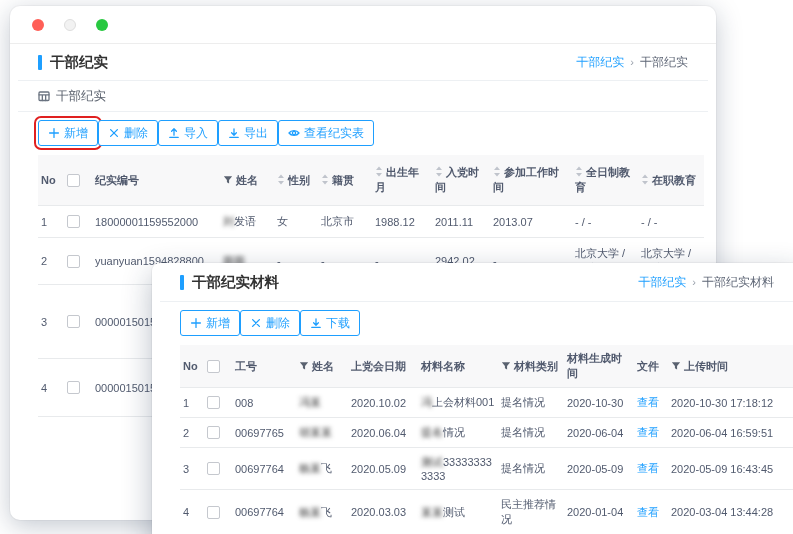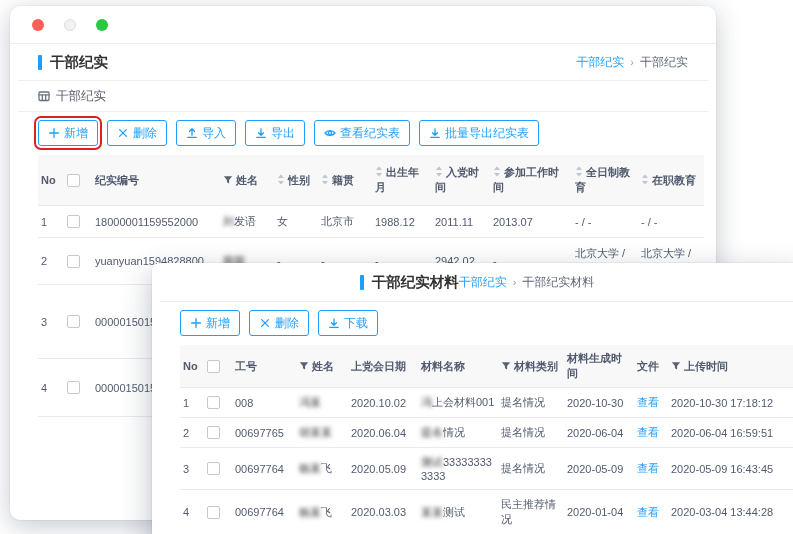--- a/index.html
+++ b/index.html
@@ -23,33 +23,33 @@
                 box-shadow: 0 10px 30px rgba(20,40,70,.30), 0 0 0 1px rgba(0,0,0,.04); }
 
   .titlebar { height: 38px; border-bottom: 1px solid #ededed; position: relative; }
   .dot { position: absolute; top: 13px; width: 12px; height: 12px; border-radius: 50%; cursor: pointer; }
   .dot-red   { left: 22px; background: #ff5f57; }
   .dot-gray  { left: 54px; background: #f2f2f2; border: 1px solid #dedede; }
   .dot-green { left: 86px; background: #28c840; }
 
   .pane { padding: 0 28px; }
   .page-head { display: flex; align-items: center; justify-content: space-between; height: 36px; }
-  #win-dialog .page-head { height: 38px; justify-content: center; }
+  #win-dialog .page-head { height: 38px; }
   .head-left { display: flex; align-items: center; gap: 8px; font-size: 14.5px; font-weight: 700; color: #333; }
   .accent-bar { width: 4px; height: 15px; background: var(--accent, #1E9FFF); border-radius: 1px; }
   .breadcrumb { font-size: 12px; display: flex; align-items: center; gap: 6px; }
   .crumb-parent { color: var(--accent, #1E9FFF); cursor: pointer; }
   .crumb-sep { color: #99a0ab; font-size: 11px; }
   .crumb-current { color: #5e6676; }
   .divider { height: 1px; background: #edf0f3; margin: 0 -20px; }
 
   .section-row { display: flex; align-items: center; gap: 6px; height: 30px; font-size: 12.5px; color: #59606c; }
   .section-row .icon { display: inline-flex; color: #6a7380; }
 
-  .toolbar { display: flex; align-items: flex-end; gap: 9px; padding: 8px 0 9px 0; }
+  .toolbar { display: flex; align-items: flex-end; padding: 8px 0 9px 0; }
   .btn {
     display: inline-flex; align-items: center; gap: 4px;
     border: 1px solid var(--accent, #1E9FFF); color: var(--accent, #1E9FFF);
     background: #fff; font-size: 12px; height: 26px; padding: 0 9px;
     border-radius: 3px; cursor: pointer; font-family: inherit; white-space: nowrap;
   }
   .btn .i { display: inline-flex; }
   .btn.red-ring { outline: 2px solid var(--highlight, #e02020); outline-offset: 2px; }
 
   table.tbl { border-collapse: collapse; width: 100%; table-layout: fixed; font-size: 11px; }
@@ -141,28 +141,20 @@
           <span>导出</span>
         </button>
         <button class="btn">
           <span class="i">
             <svg width="12" height="12" viewBox="0 0 12 12" fill="none" stroke="currentColor" stroke-width="1.3" stroke-linecap="round" stroke-linejoin="round" aria-hidden="true">
               <path d="M1 6C3.2 2.9 8.8 2.9 11 6 8.8 9.1 3.2 9.1 1 6Z"></path>
               <circle cx="6" cy="6" r="1.6"></circle>
             </svg>
           </span>
           <span>查看纪实表</span>
-        </button>
-        <button class="btn">
-          <span class="i">
-            <svg width="12" height="12" viewBox="0 0 12 12" fill="none" stroke="currentColor" stroke-width="1.3" stroke-linecap="round" stroke-linejoin="round" aria-hidden="true">
-              <path d="M6 1.8v6.3M3.6 5.8L6 8.2l2.4-2.4M1.8 10.4h8.4"></path>
-            </svg>
-          </span>
-          <span>批量导出纪实表</span>
         </button>
       </div>
     <table class="tbl" id="main-table">
         <colgroup>
           <col style="width: 26px;">
           <col style="width: 28px;">
           <col style="width: 128px;">
           <col style="width: 54px;">
           <col style="width: 44px;">
           <col style="width: 54px;">

